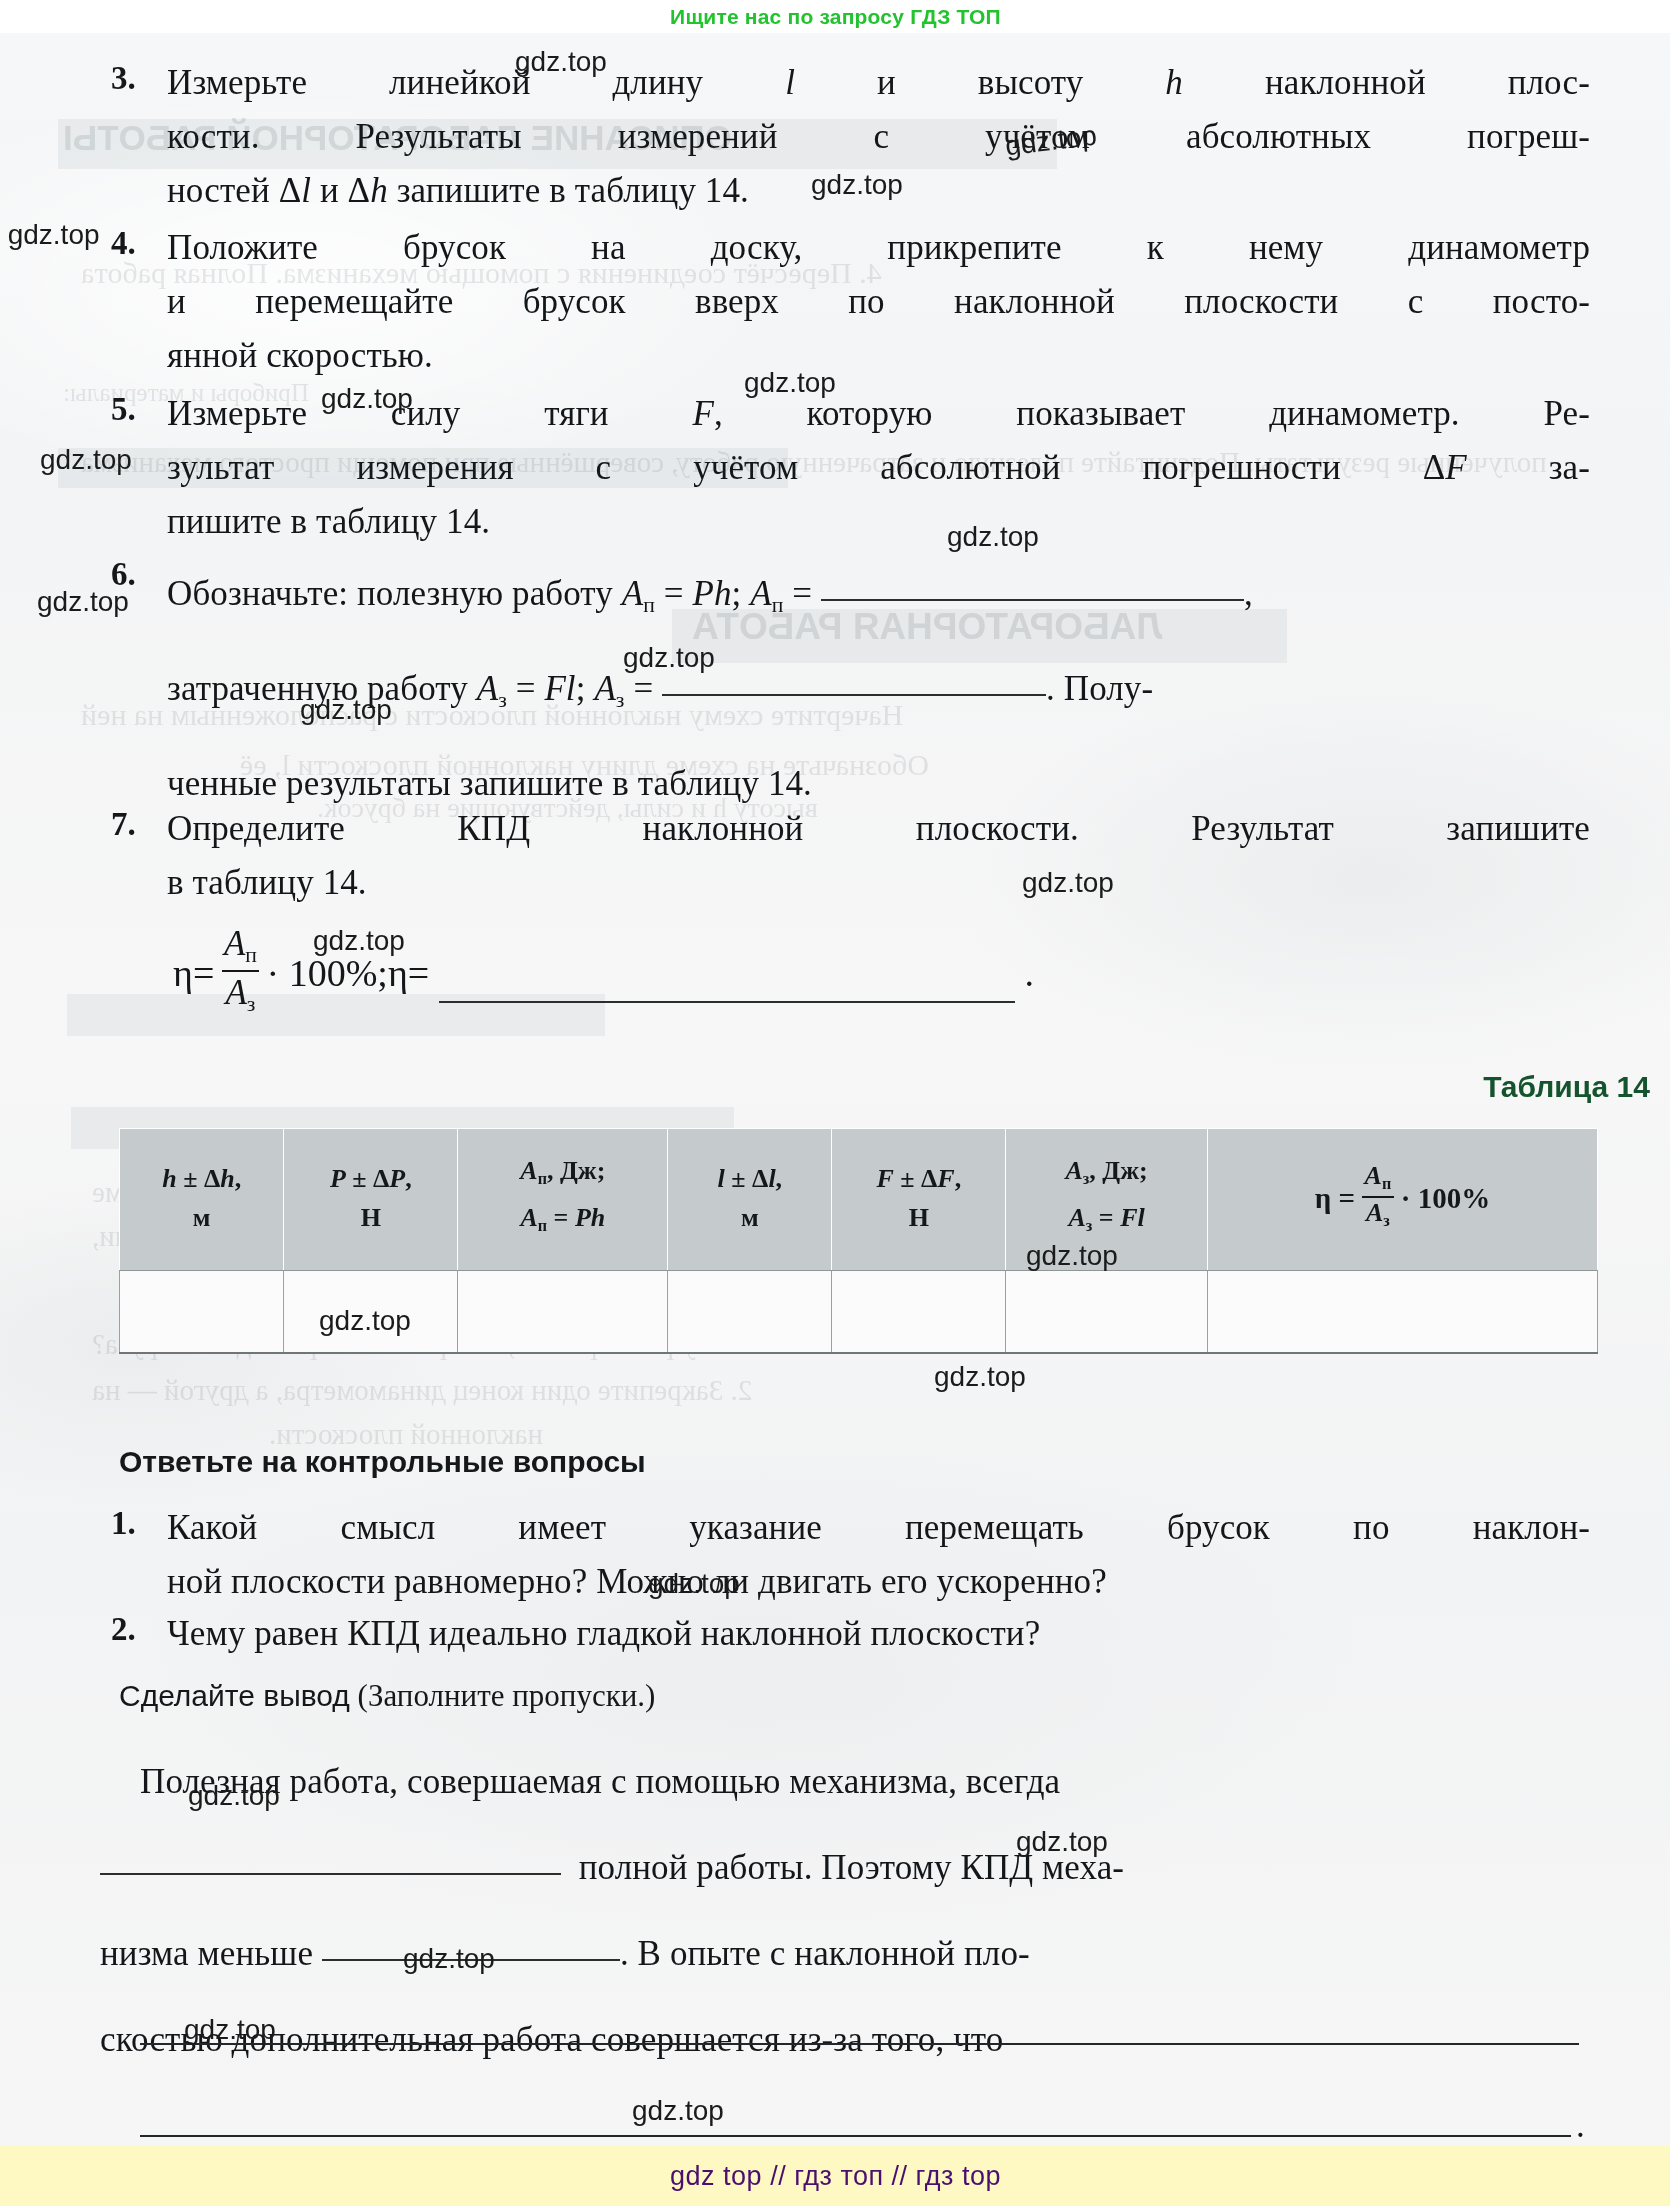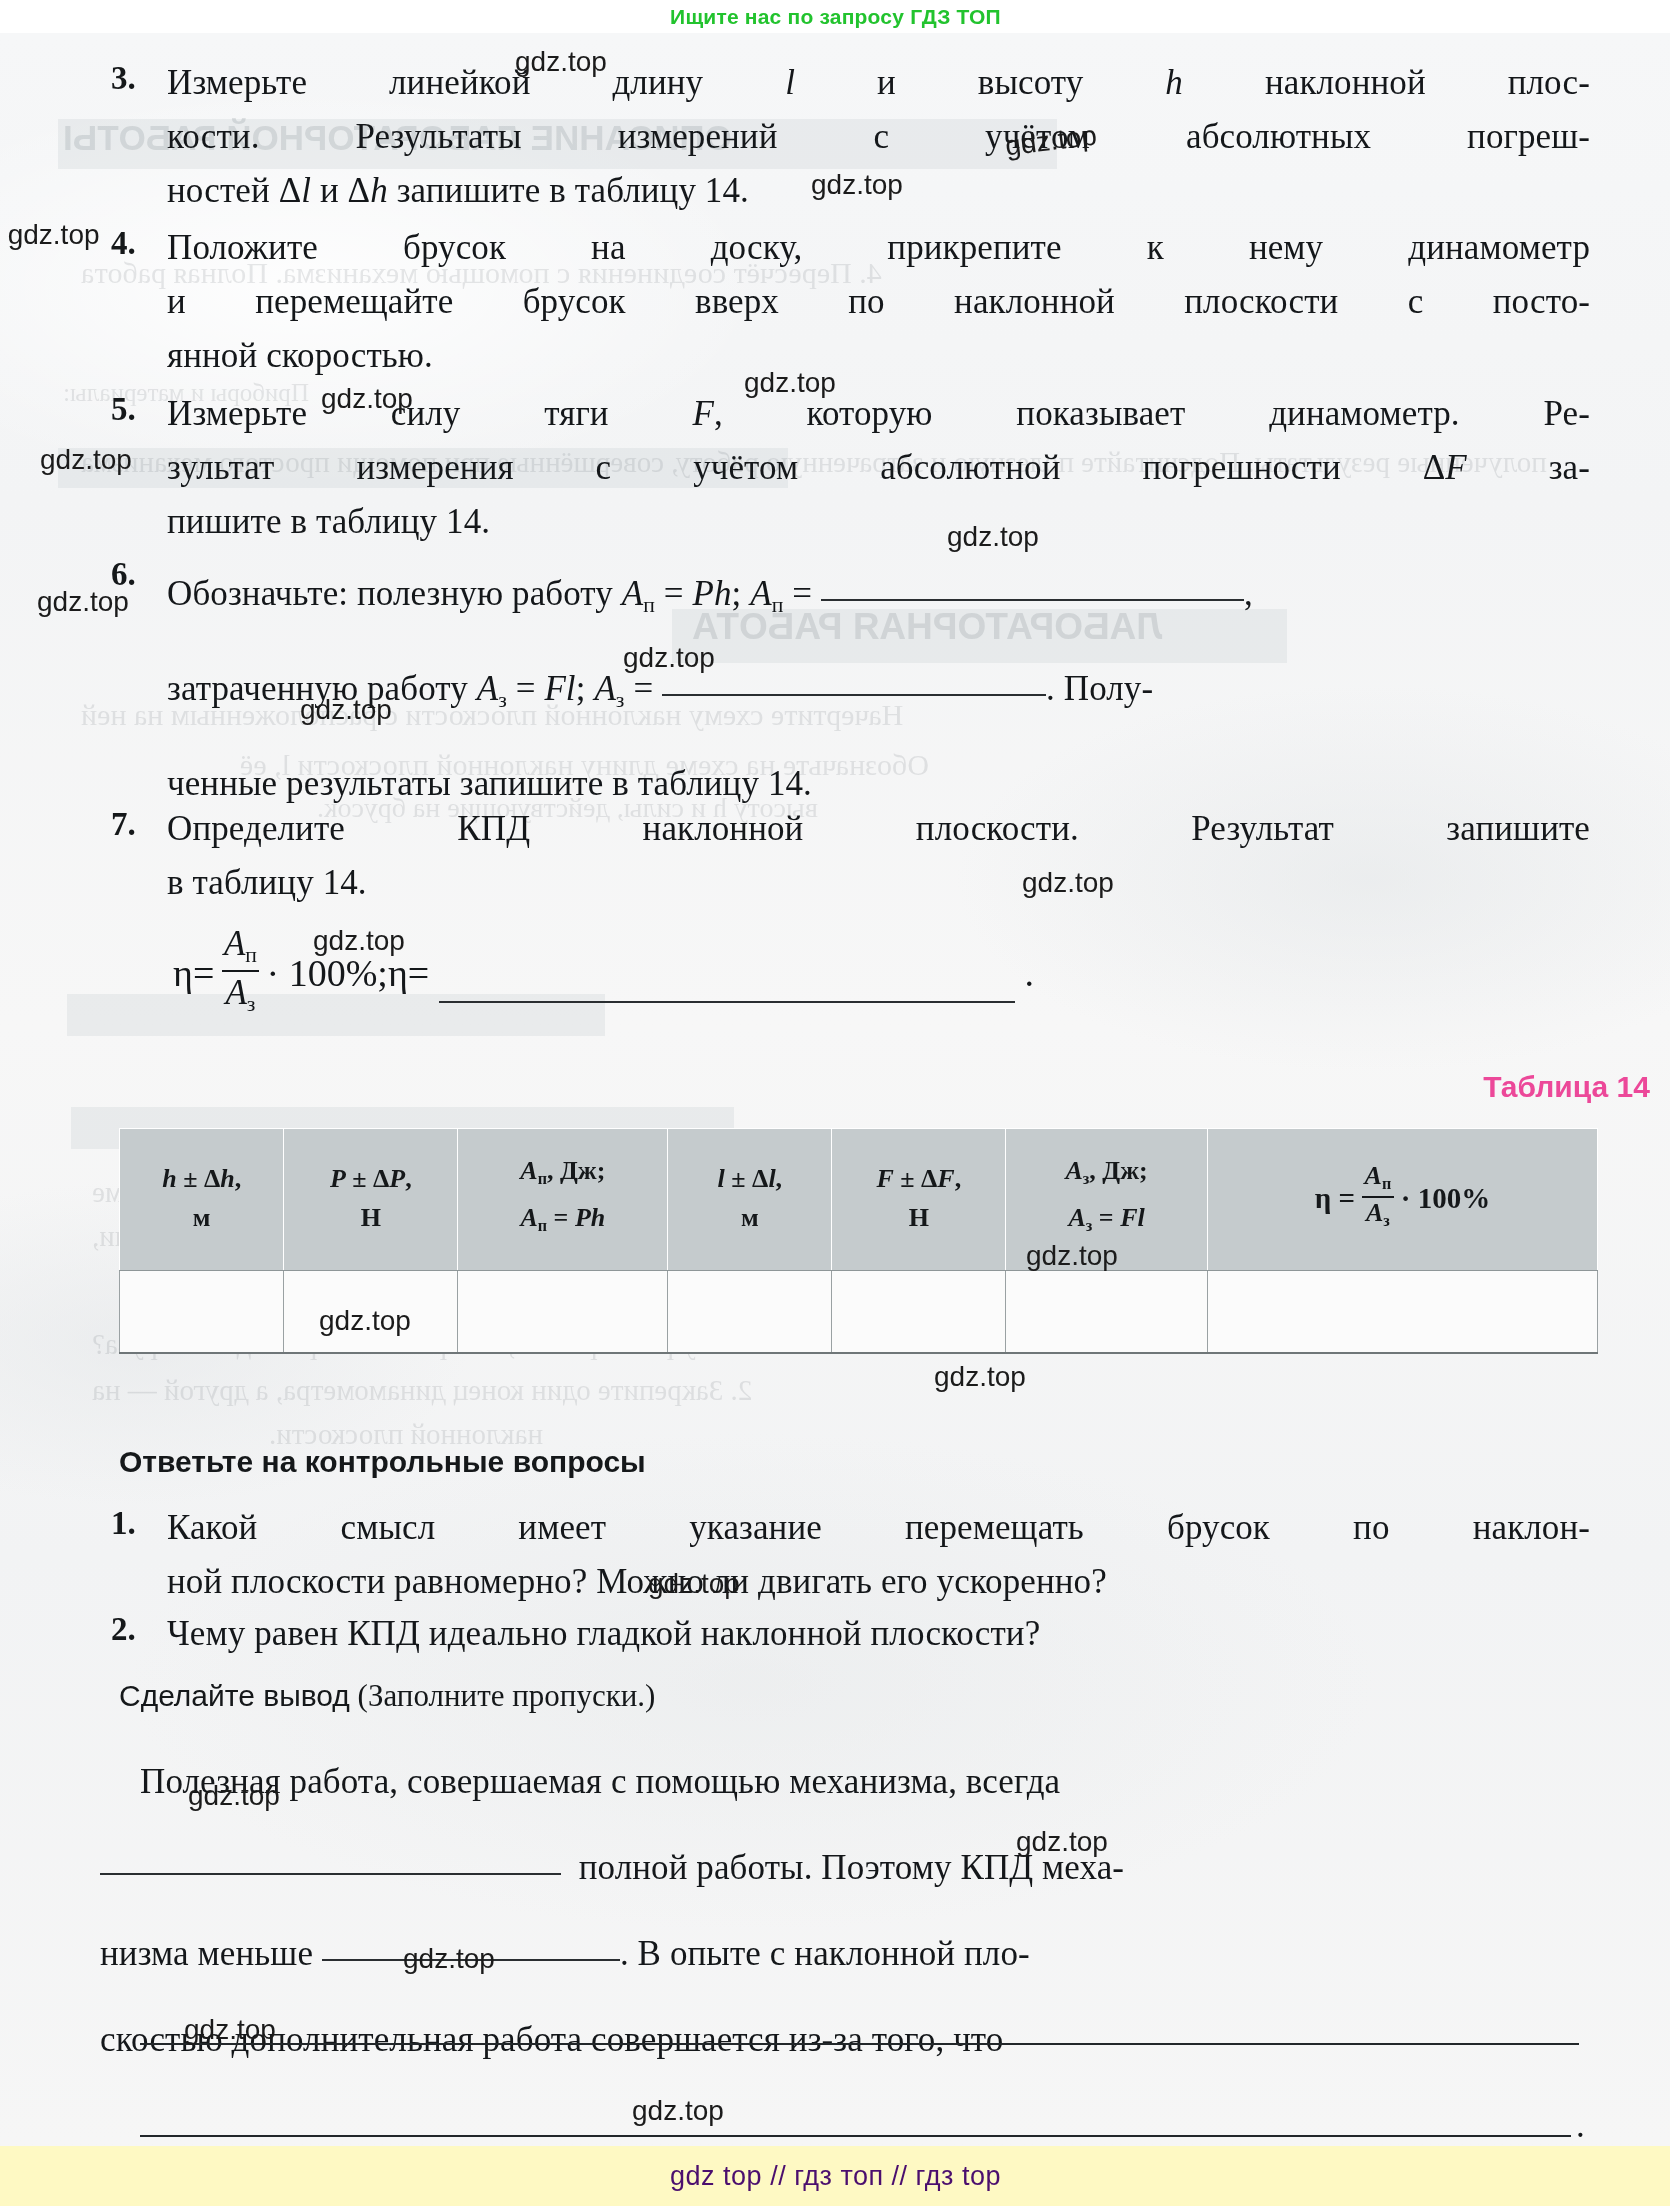--- a/index.html
+++ b/index.html
@@ -89,21 +89,21 @@
     vertical-align:middle;line-height:1;margin:0 5.8px;
     position:relative;top:-1.9px;
   }
   .frac .nm{padding:0 3.8px 2.9px 3.8px;}
   .frac .dn{padding:2.9px 3.8px 0 3.8px;border-top:2.4px solid #14171a;}
 
   
   #tbl-caption{
     position:absolute;right:21px;top:1037px;
     font-family:"Liberation Sans", sans-serif;
-    font-weight:700;font-size:30px;color:#ec4899;
+    font-weight:700;font-size:30px;color:#14532d;
   }
   #data-table{
     position:absolute;left:119px;top:1095px;width:1479px;
     border-collapse:collapse;
   }
   #data-table th{
     background:#c5cbcd;
     border:1.9px solid #ffffff;
     border-bottom:1.9px solid #8e9698;
     font-family:"Liberation Serif", serif;

